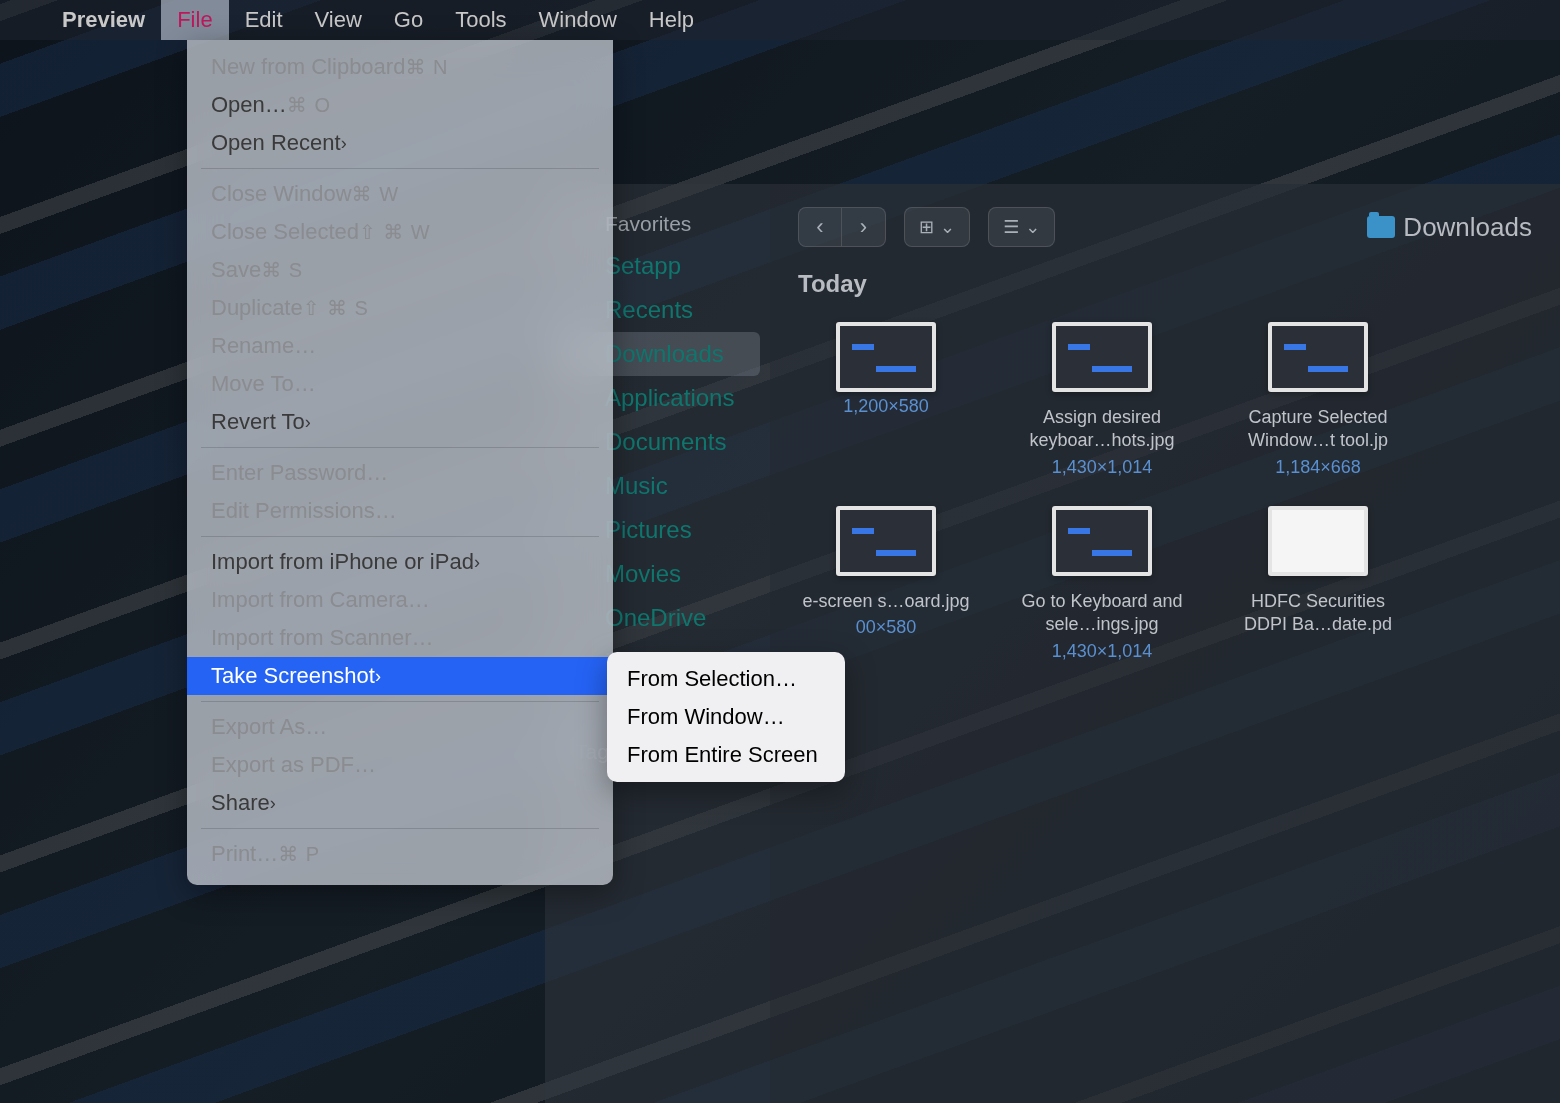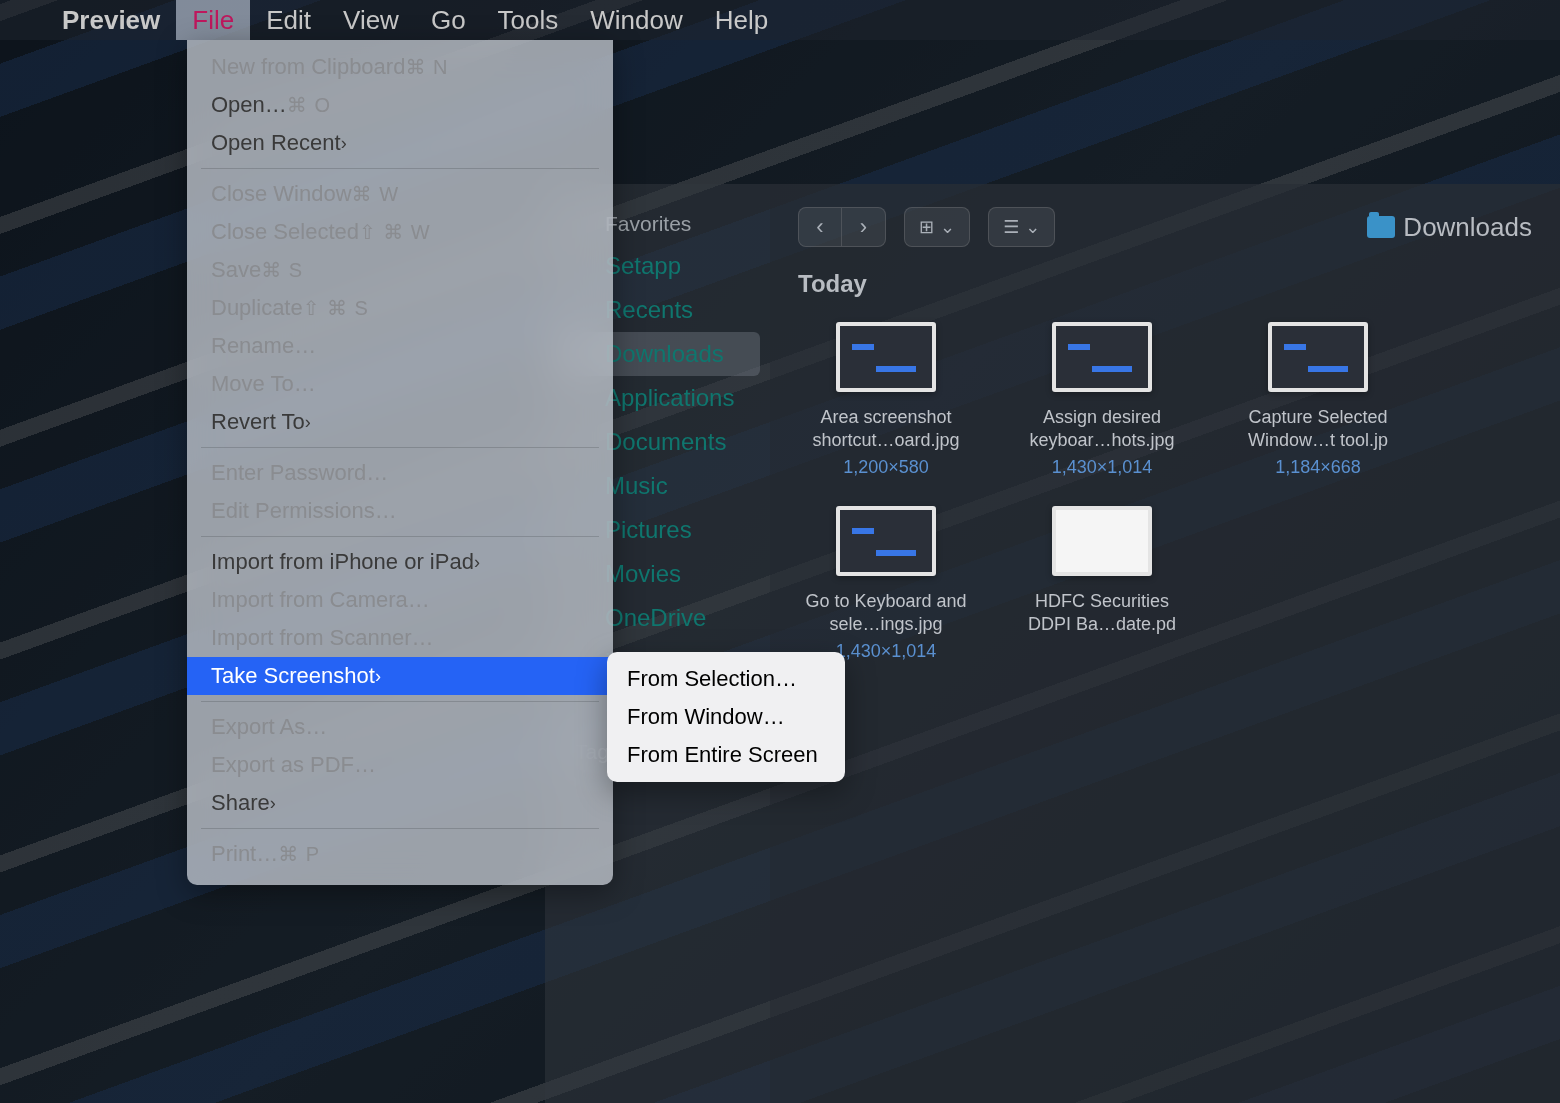--- a/index.html
+++ b/index.html
@@ -6,21 +6,21 @@
     body { width: 1560px; height: 1103px; overflow: hidden; position: relative; background: linear-gradient(135deg, #1a2838 0%, #2a3a4a 50%, #1a2838 100%); }
     .dim-overlay { position: absolute; inset: 0; background: rgba(0,0,0,0.5); z-index: 1; pointer-events: none; }
     
     
     .bg-stripes { position: absolute; inset: 0; overflow: hidden; }
     .bg-stripes::before { content: ""; position: absolute; left: -200px; top: -300px; width: 2200px; height: 1700px;
       background: repeating-linear-gradient(-25deg, transparent 0 40px, rgba(255,255,255,0.25) 40px 56px, transparent 56px 150px, rgba(50,90,150,0.5) 150px 200px);
       transform: rotate(5deg); }
     
     
-    .menubar { position: absolute; top: 0; left: 0; right: 0; height: 40px; background: rgba(30,35,45,0.5); display: flex; align-items: center; padding: 0 18px; z-index: 5; font-size: 26px; color: #c8c8c8; }
+    .menubar { position: absolute; top: 0; left: 0; right: 0; height: 40px; background: rgba(30,35,45,0.5); display: flex; align-items: center; padding: 0 18px; z-index: 5; font-size: 22px; color: #c8c8c8; }
     .apple-logo { font-size: 26px; margin-right: 28px; color: #bbb; }
     .menubar-item { padding: 0 16px; height: 100%; display: flex; align-items: center; cursor: default; }
     .menubar-item.app { font-weight: 700; }
     .menubar-item.active { background: rgba(200,210,225,0.6); color: #be185d; }
     
     
     .file-menu { position: absolute; top: 40px; left: 187px; width: 426px; background: rgba(200,205,213,0.75); backdrop-filter: blur(20px); border-radius: 0 0 10px 10px; box-shadow: 0 8px 30px rgba(0,0,0,0.35); padding: 8px 0 12px; z-index: 20; }
     .menu-item { display: flex; align-items: center; justify-content: flex-start; padding: 6px 24px; font-size: 22px; color: #3a3a3a; cursor: default; }
     .menu-item.disabled { color: #8a8c90; }
     .menu-item.selected { background: #2563f5; color: #fff; }
@@ -123,38 +123,45 @@
       </div>
     </div>
     <div class="content-area">
       <div class="section-title">Today</div>
       <div class="file-grid" id="file-grid">
           <div class="file-item">
             <div class="file-thumb">
               <div class="bar" style="left: 12px; top: 18px; width: 22px;"></div>
               <div class="bar" style="left: 36px; top: 40px; width: 40px;"></div>
             </div>
-            <div class="file-name">Area screenshot shortcut…oard.jpg</div>
             <div class="file-dim">1,200×580</div>
           </div>
           <div class="file-item">
             <div class="file-thumb">
               <div class="bar" style="left: 12px; top: 18px; width: 22px;"></div>
               <div class="bar" style="left: 36px; top: 40px; width: 40px;"></div>
             </div>
             <div class="file-name">Assign desired keyboar…hots.jpg</div>
             <div class="file-dim">1,430×1,014</div>
           </div>
           <div class="file-item">
             <div class="file-thumb">
               <div class="bar" style="left: 12px; top: 18px; width: 22px;"></div>
               <div class="bar" style="left: 36px; top: 40px; width: 40px;"></div>
             </div>
             <div class="file-name">Capture Selected Window…t tool.jp</div>
             <div class="file-dim">1,184×668</div>
+          </div>
+          <div class="file-item">
+            <div class="file-thumb">
+              <div class="bar" style="left: 12px; top: 18px; width: 22px;"></div>
+              <div class="bar" style="left: 36px; top: 40px; width: 40px;"></div>
+            </div>
+            <div class="file-name">e-screen s…oard.jpg</div>
+            <div class="file-dim">00×580</div>
           </div>
           <div class="file-item">
             <div class="file-thumb">
               <div class="bar" style="left: 12px; top: 18px; width: 22px;"></div>
               <div class="bar" style="left: 36px; top: 40px; width: 40px;"></div>
             </div>
             <div class="file-name">Go to Keyboard and sele…ings.jpg</div>
             <div class="file-dim">1,430×1,014</div>
           </div>
           <div class="file-item">

